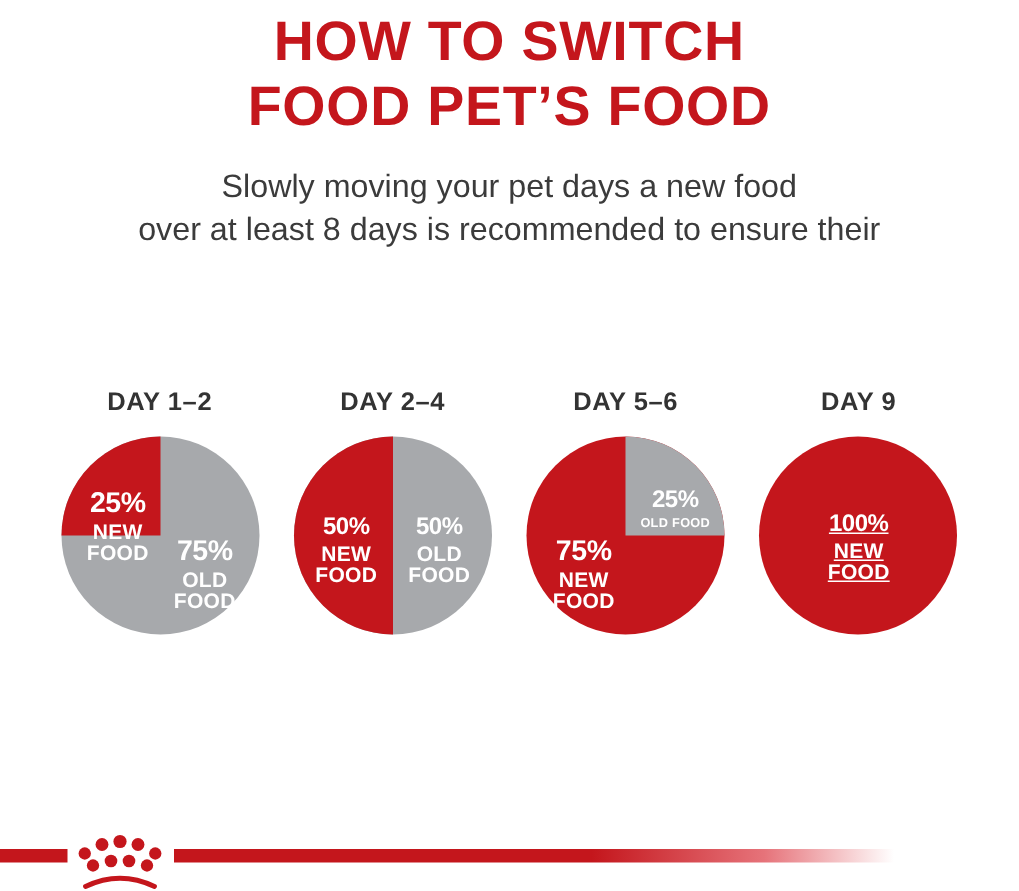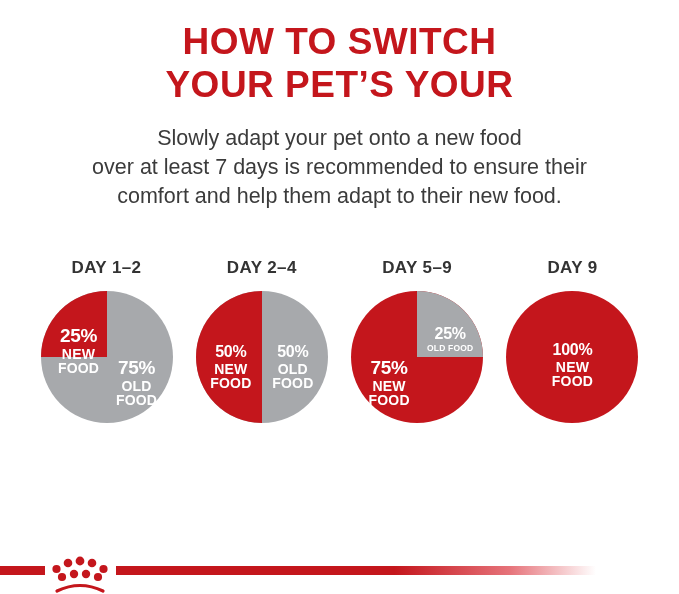--- a/index.html
+++ b/index.html
@@ -10,21 +10,21 @@
     width: 679px;
     height: 594px;
     background: #ffffff;
     font-family: "Liberation Sans", sans-serif;
     overflow: hidden;
     position: relative;
   }
 
   
   .title-block {
-    padding-top: 20px;
+    padding-top: 6px;
     text-align: center;
   }
   .title-line {
     color: #C4161C;
     font-weight: bold;
     font-size: 37px;
     line-height: 43px;
     letter-spacing: 0.5px;
     white-space: nowrap;
   }
@@ -103,21 +103,21 @@
   .pie-label.small .pct { font-size: 16px; }
   .pie-label.small .who { font-size: 8.5px; }
 
   
   .lbl-p1-new  { left: 8px;  top: 36px;  width: 62px; }
   .lbl-p1-old  { left: 64px; top: 68px;  width: 66px; }
   .lbl-p2-new  { left: 5px;  top: 54px;  width: 62px; }
   .lbl-p2-old  { left: 67px; top: 54px;  width: 62px; }
   .lbl-p3-old  { left: 70px; top: 36px;  width: 60px; }
   .lbl-p3-new  { left: 6px;  top: 68px;  width: 66px; }
-  .lbl-p4-new  { left: 30px; top: 52px;  width: 74px; }
+  .lbl-p4-new  { left: 30px; top: 52px;  width: 74px; text-decoration: underline; }
 
   
   .footer {
     position: absolute;
     left: 0;
     bottom: 0;
     width: 679px;
     height: 46px;
   }
   .bar-left {
@@ -142,27 +142,26 @@
     top: 2px;
     width: 68px;
     height: 44px;
   }
 </style>
 </head>
 <body>
 
 <div class="title-block">
   <div class="title-line">HOW TO SWITCH</div>
-  <div class="title-line">YOUR PET’S YOUR</div>
+  <div class="title-line">FOOD PET’S FOOD</div>
 </div>
 
 <div class="intro-block">
-  <div class="intro-line">Slowly adapt your pet onto a new food</div>
-  <div class="intro-line">over at least 7 days is recommended to ensure their</div>
-  <div class="intro-line">comfort and help them adapt to their new food.</div>
+  <div class="intro-line">Slowly moving your pet days a new food</div>
+  <div class="intro-line">over at least 8 days is recommended to ensure their</div>
 </div>
 
 <div class="pies-row">
 
   <div class="pie-cell">
     <div class="day-label">DAY 1–2</div>
     <div class="pie-wrap">
       <svg width="134" height="134" viewBox="0 0 134 134" aria-hidden="true">
 
         <circle cx="67" cy="67" r="66" fill="#A7A9AC"></circle>
@@ -193,21 +192,21 @@
         <span class="who">NEW FOOD</span>
       </div>
       <div class="pie-label lbl-p2-old">
         <span class="pct big">50%</span>
         <span class="who">OLD FOOD</span>
       </div>
     </div>
   </div>
 
   <div class="pie-cell">
-    <div class="day-label">DAY 5–9</div>
+    <div class="day-label">DAY 5–6</div>
     <div class="pie-wrap">
       <svg width="134" height="134" viewBox="0 0 134 134" aria-hidden="true">
         <circle cx="67" cy="67" r="66" fill="#C4161C"></circle>
 
         <path d="M 67 67 L 67 1 A 66 66 0 0 1 133 67 Z" fill="#A7A9AC"></path>
       </svg>
       <div class="pie-label lbl-p3-old small">
         <span class="pct">25%</span>
         <span class="who">OLD FOOD</span>
       </div>

